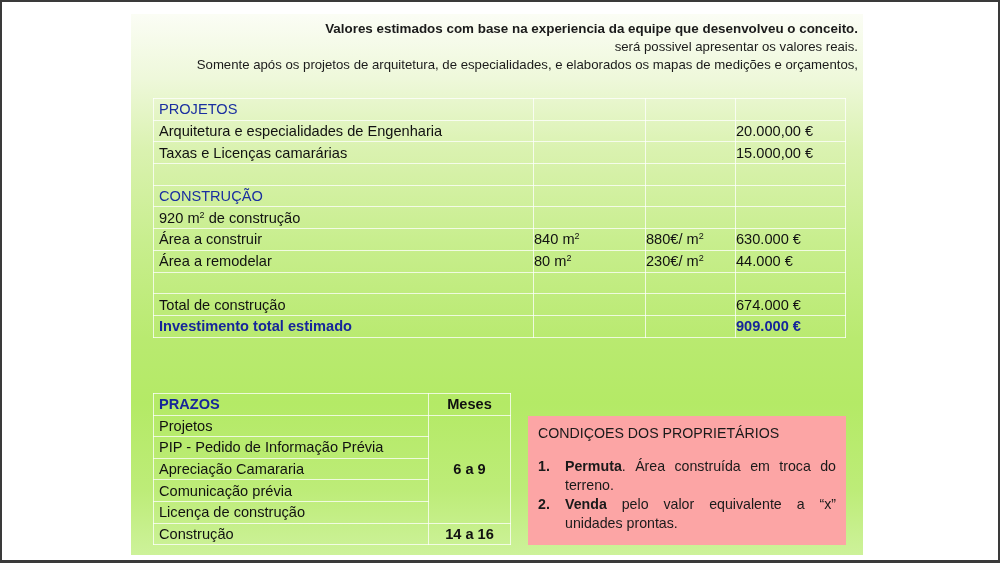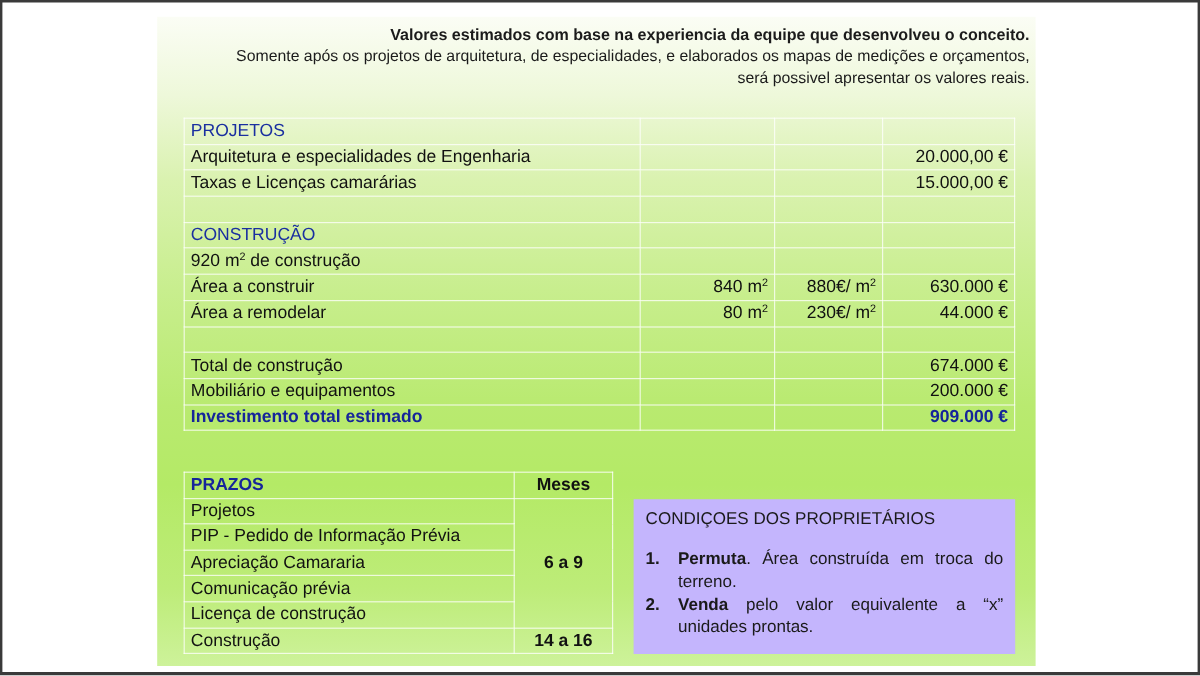--- a/index.html
+++ b/index.html
@@ -30,21 +30,21 @@
   .cost {
     position:absolute; left:153px; top:98px; width:692px;
     border-collapse:collapse; table-layout:fixed;
     font-size:14.6px;
   }
   .cost td {
     height:20.7px; padding:0 0 0 5px; line-height:20px;
     border:1px solid rgba(255,255,255,0.75);
     white-space:nowrap; overflow:hidden;
   }
-  .cost td.num { text-align:right; padding:0 5px 0 0; }
+  .cost td.num { padding:0 5px 0 0; }
   .cost col.c1 { width:380px; }
   .cost col.c2 { width:112px; }
   .cost col.c3 { width:90px; }
   .cost col.c4 { width:110px; }
   .hdr { color:#1a2fa0; }
   .total { color:#16259a; font-weight:bold; }
   sup { font-size:9px; vertical-align:5px; line-height:0; }
 
   
   .prazos {
@@ -56,39 +56,39 @@
     border:1px solid rgba(255,255,255,0.75); white-space:nowrap;
   }
   .prazos col.p1 { width:275px; }
   .prazos col.p2 { width:82px; }
   .prazos td.m { text-align:center; padding:0; font-weight:bold; }
   .prazos .ph { color:#16259a; font-weight:bold; }
 
   
   .cond {
     position:absolute; left:528px; top:416px; width:318px; height:129px;
-    background:#c4b5fd; box-sizing:border-box; padding:9px 10px 0 10px;
+    background:#fca5a5; box-sizing:border-box; padding:9px 10px 0 10px;
     font-size:14.2px; color:#1a1a1a;
   }
   .cond .title { margin:0 0 16px 0; }
   .cond ol { margin:0; padding:0; list-style:none; }
   .cond li { display:flex; line-height:19px; margin-bottom:0; }
   .cond li .n { width:27px; flex:none; font-weight:bold; }
   .cond li .t { flex:1; text-align:justify; }
   .cond b { font-weight:bold; }
 </style>
 </head>
 <body>
 
 <div class="panel"></div>
 
 <div class="intro">
   <div class="bold">Valores estimados com base na experiencia da equipe que desenvolveu o conceito.</div>
+  <div>será possivel apresentar os valores reais.</div>
   <div>Somente após os projetos de arquitetura, de especialidades, e elaborados os mapas de medições e orçamentos,</div>
-  <div>será possivel apresentar os valores reais.</div>
 </div>
 
 <table class="cost">
   <colgroup>
       <col class="c1">
       <col class="c2">
       <col class="c3">
       <col class="c4">
     </colgroup>
   <tbody>
@@ -144,26 +144,20 @@
         <td></td>
         <td></td>
         <td></td>
         <td></td>
       </tr>
   <tr>
     <td>Total de construção</td>
         <td></td>
         <td></td>
     <td class="num">674.000 €</td>
-  </tr>
-  <tr>
-    <td>Mobiliário e equipamentos</td>
-        <td></td>
-        <td></td>
-    <td class="num">200.000 €</td>
   </tr>
   <tr>
     <td class="total">Investimento total estimado</td>
         <td></td>
         <td></td>
     <td class="num total">909.000 €</td>
   </tr>
 </tbody>
   </table>
 

